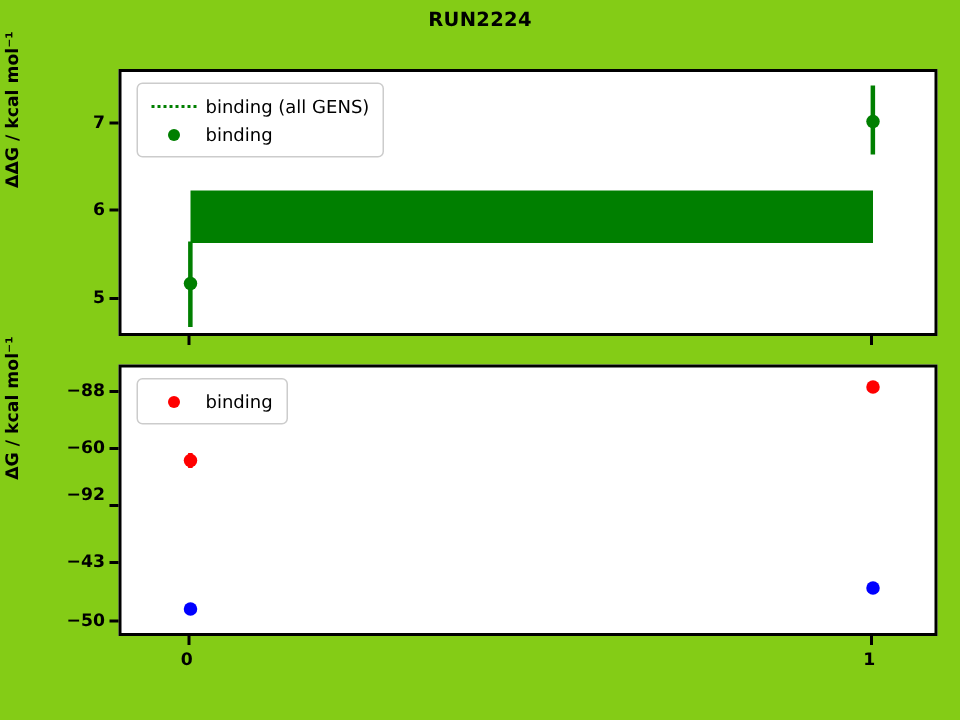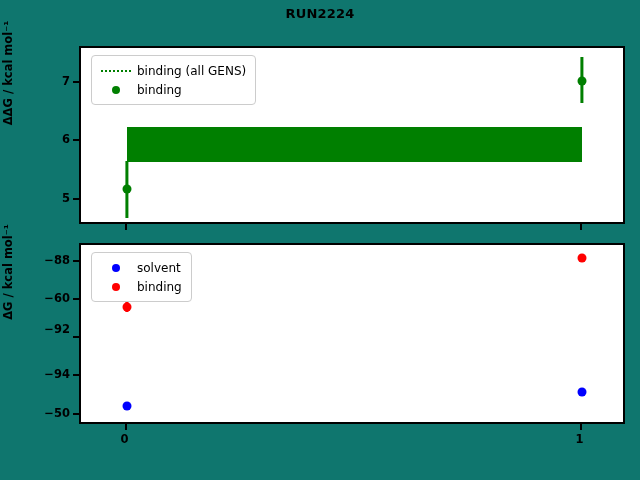--- a/index.html
+++ b/index.html
@@ -4,21 +4,21 @@
 <style>
   html, body {
     margin: 0;
     padding: 0;
     background: #ffffff;
   }
   #figure {
     position: relative;
     width: 640px;
     height: 480px;
-    background: #0f766e;
+    background: #84cc16;
     font-family: "DejaVu Sans", sans-serif;
     overflow: hidden;
   }
   .fig-title {
     position: absolute;
     left: 0;
     top: 6px;
     width: 640px;
     text-align: center;
     font-size: 13px;
@@ -215,39 +215,33 @@
   </div>
   <div id="bottom-ticks">
       <div style="position: absolute; left: 79px; top: 243px; width: 546px; height: 181px; padding-left: 48px;">
         <div class="ytick" style="top: 17.1474px;"></div>
         <div class="yticklabel" style="top: 17.1474px;">−88</div>
         <div class="ytick" style="top: 55.2526px;"></div>
         <div class="yticklabel" style="top: 55.2526px;">−60</div>
         <div class="ytick" style="top: 93.3579px;"></div>
         <div class="yticklabel" style="top: 86px;">−92</div>
         <div class="ytick" style="top: 131.463px;"></div>
-        <div class="yticklabel" style="top: 131.463px;">−94</div>
+        <div class="yticklabel" style="top: 131.463px;">−43</div>
         <div class="ytick" style="top: 169.568px;"></div>
         <div class="yticklabel" style="top: 169.568px;">−50</div>
         <div class="xtick" style="left: 45.5px;"></div>
         <div class="xticklabel" style="left: 45.5px;">0</div>
         <div class="xtick" style="left: 500.5px;"></div>
         <div class="xticklabel" style="left: 500.5px;">1</div>
       </div>
     </div>
 
   <div class="legend" id="legend-bottom">
       <div class="legend-row">
         <div class="legend-key">
-          <div class="legend-dot" style="background: rgb(0, 0, 255);"></div>
-        </div>
-        <div class="legend-text">solvent</div>
-      </div>
-      <div class="legend-row">
-        <div class="legend-key">
           <div class="legend-dot" style="background: rgb(255, 0, 0);"></div>
         </div>
         <div class="legend-text">binding</div>
       </div>
     </div>
 
 
 </div>
 
 </body></html>

